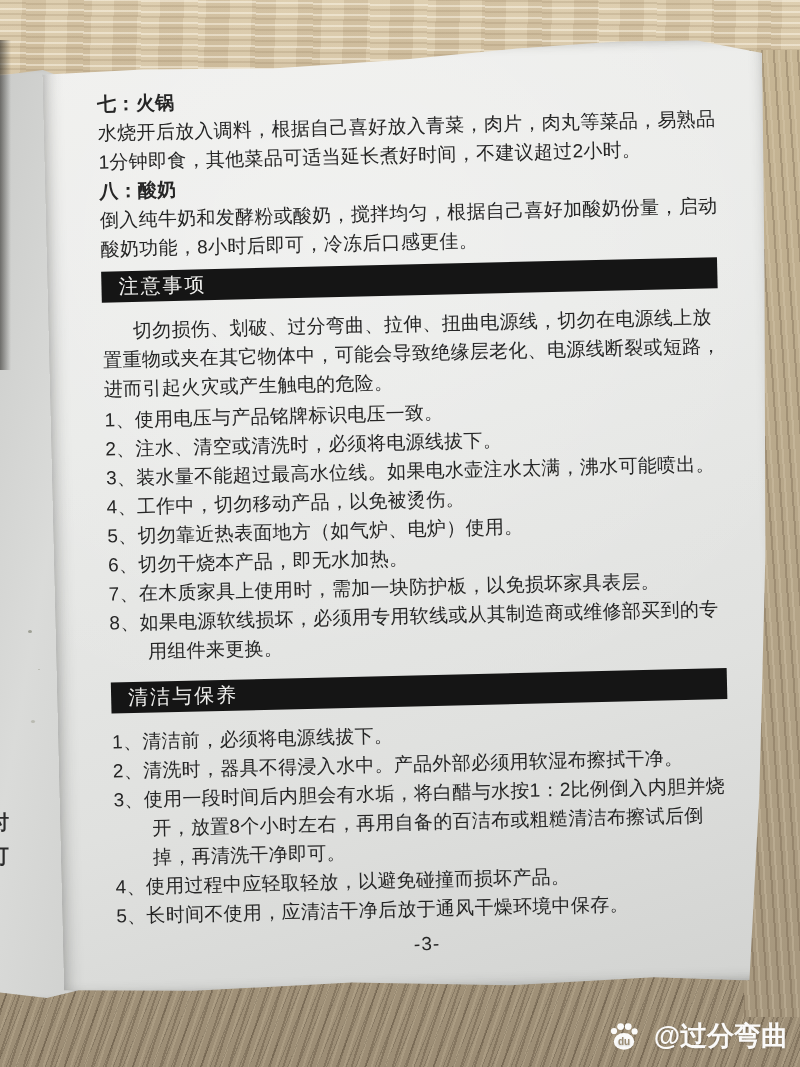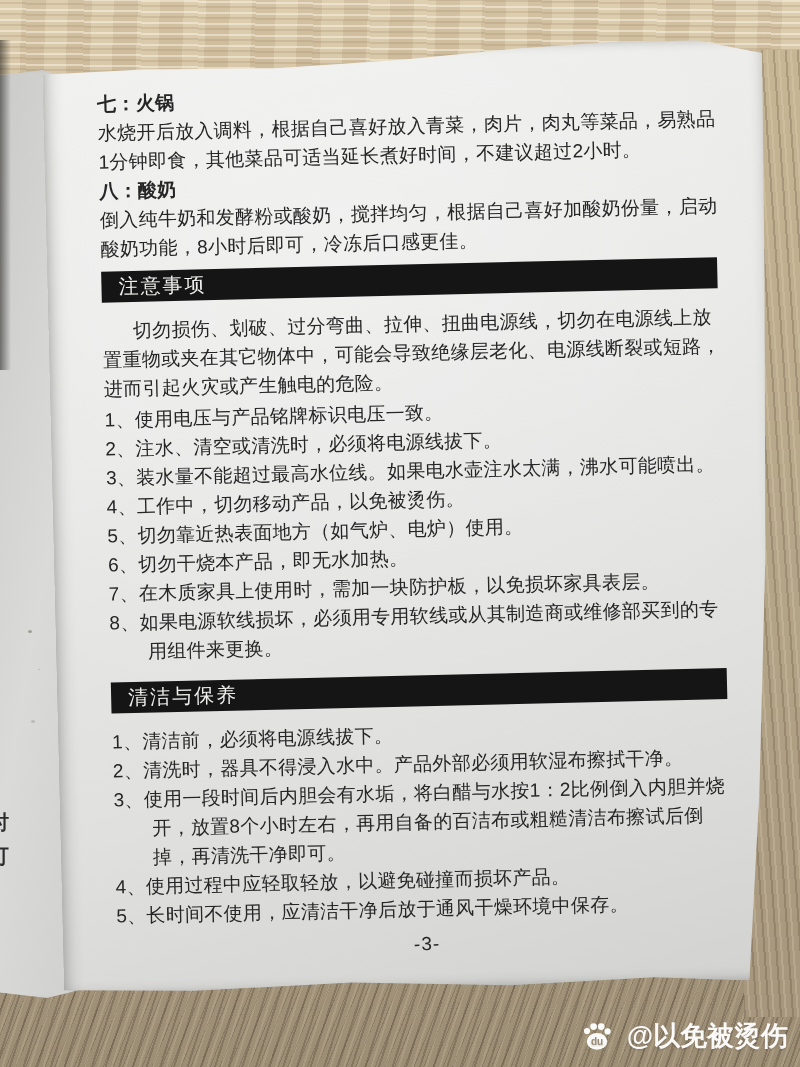--- a/index.html
+++ b/index.html
@@ -128,14 +128,14 @@
   <svg class="paw" viewBox="0 0 32 32" aria-hidden="true">
     <g fill="rgba(255,255,255,0.96)">
       <circle cx="6" cy="11" r="3.1"></circle>
       <circle cx="12.6" cy="6.6" r="3.4"></circle>
       <circle cx="20.2" cy="6.6" r="3.4"></circle>
       <circle cx="26.6" cy="11.4" r="3.1"></circle>
       <ellipse cx="16" cy="21.4" rx="10.2" ry="8.4"></ellipse>
     </g>
     <text x="16" y="25" text-anchor="middle" font-size="10" font-weight="bold" font-family="Liberation Sans, sans-serif" fill="#9a8c74">du</text>
   </svg>
-  <span>@以免被烫伤</span>
+  <span>@过分弯曲</span>
 </div>
 
 </body></html>

